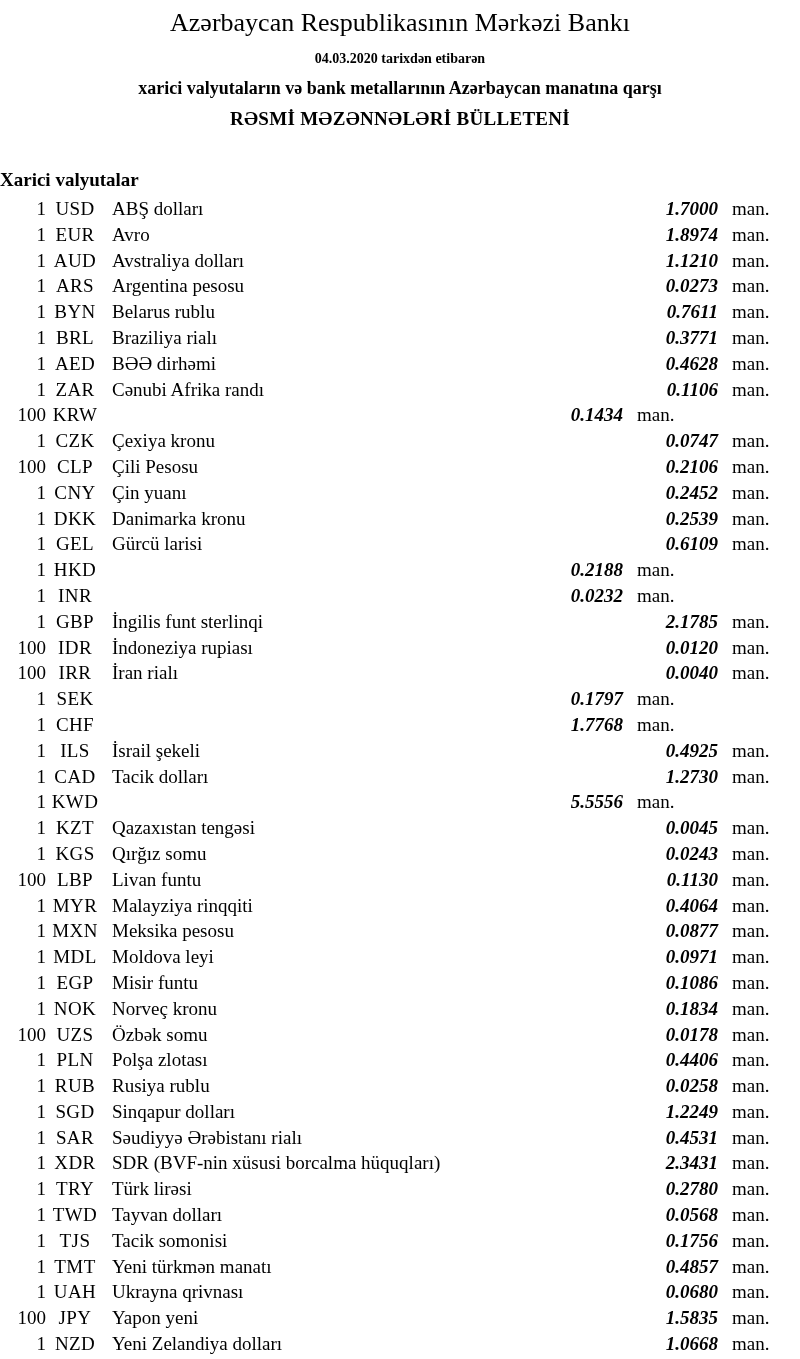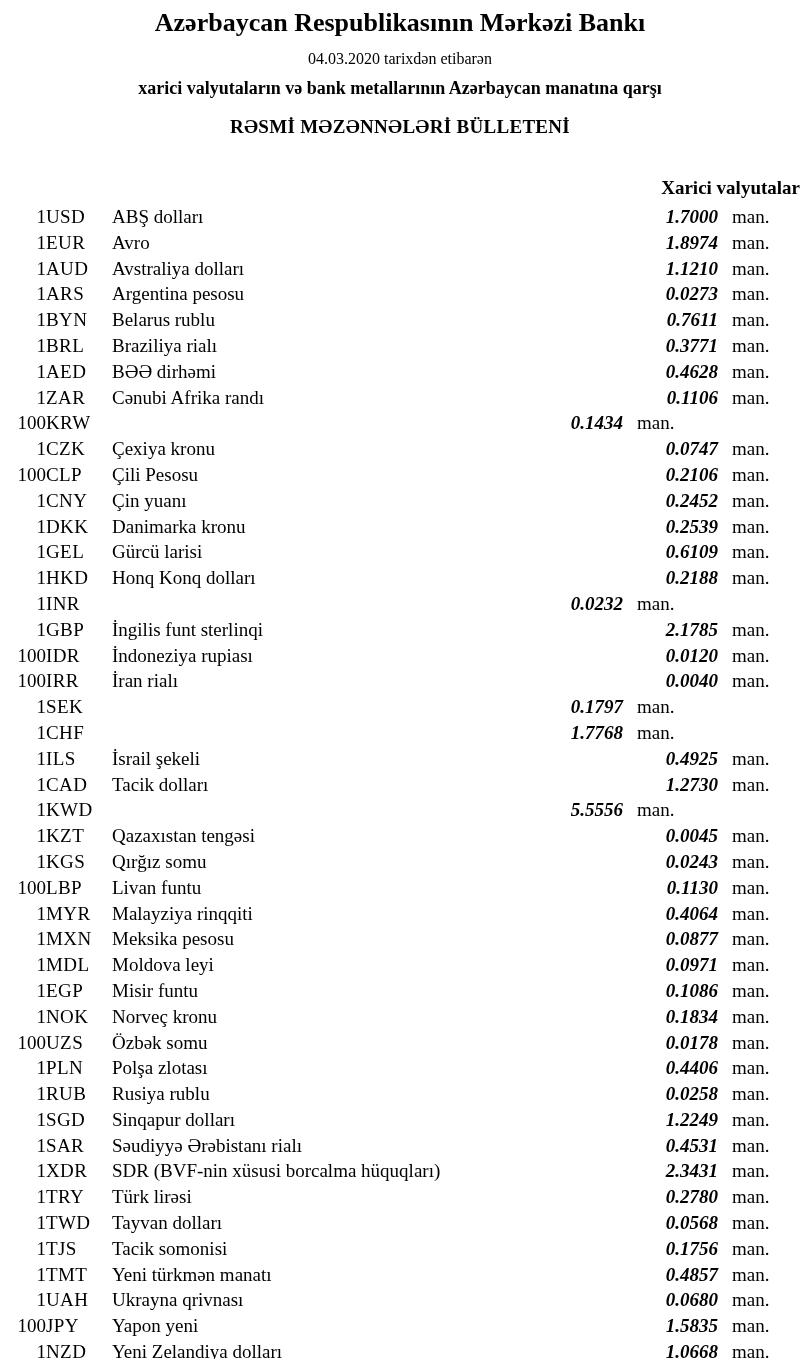--- a/index.html
+++ b/index.html
@@ -13,62 +13,62 @@
     overflow: hidden;
     color: #000000;
     font-family: "Liberation Serif", "DejaVu Serif", serif;
     -webkit-font-smoothing: antialiased;
   }
   .header { text-align: center; }
   .title {
     margin: 6px 0 0 0;
     font-size: 26px;
     line-height: 34px;
-    font-weight: bold;
+    font-weight: normal;
   }
   .date-line {
     margin: 8px 0 0 0;
-    font-size: 16px;
+    font-size: 14px;
     line-height: 22px;
-    font-weight: normal;
+    font-weight: bold;
   }
   .subject-line {
-    margin: 7px 0 16px 0;
+    margin: 7px 0 8px 0;
     font-size: 18px;
     line-height: 22px;
     font-weight: bold;
   }
   .bulletin-line {
     margin: 5px 0 0 0;
     font-size: 19px;
     line-height: 24px;
     font-weight: bold;
     letter-spacing: 0.3px;
   }
   .section-title {
     margin: 38px 0 0 0;
-    text-align: right;
+    text-align: left;
     font-size: 19px;
     line-height: 22px;
     font-weight: bold;
   }
   .table {
     margin-top: 5px;
     padding: 0 30px 0 6px;
   }
   .row {
     display: grid;
     grid-template-columns: 40px 58px 1fr 95px 52px;
     line-height: 25.8px;
     height: 25.8px;
     font-size: 19px;
     white-space: nowrap;
   }
   .qty  { text-align: right; }
-  .code { letter-spacing: 0.4px; }
+  .code { text-align: center; letter-spacing: 0.4px; }
   .name { padding-left: 8px; overflow: visible; }
   .rate { text-align: right; font-weight: bold; font-style: italic; }
   .unit { padding-left: 14px; }
 </style>
 </head>
 <body>
 
 <div class="header">
   <h1 class="title">Azərbaycan Respublikasının Mərkəzi Bankı</h1>
   <p class="date-line">04.03.2020 tarixdən etibarən</p>
@@ -172,21 +172,20 @@
     <div class="row">
     <span class="qty">1</span>
     <span class="code">GEL</span>
     <span class="name">Gürcü larisi</span>
     <span class="rate">0.6109</span>
     <span class="unit">man.</span>
   </div>
     <div class="row">
     <span class="qty">1</span>
     <span class="code">HKD</span>
-    <span class="name">Honq Konq dolları</span>
     <span class="rate">0.2188</span>
     <span class="unit">man.</span>
   </div>
     <div class="row">
     <span class="qty">1</span>
     <span class="code">INR</span>
     <span class="rate">0.0232</span>
     <span class="unit">man.</span>
   </div>
     <div class="row">

